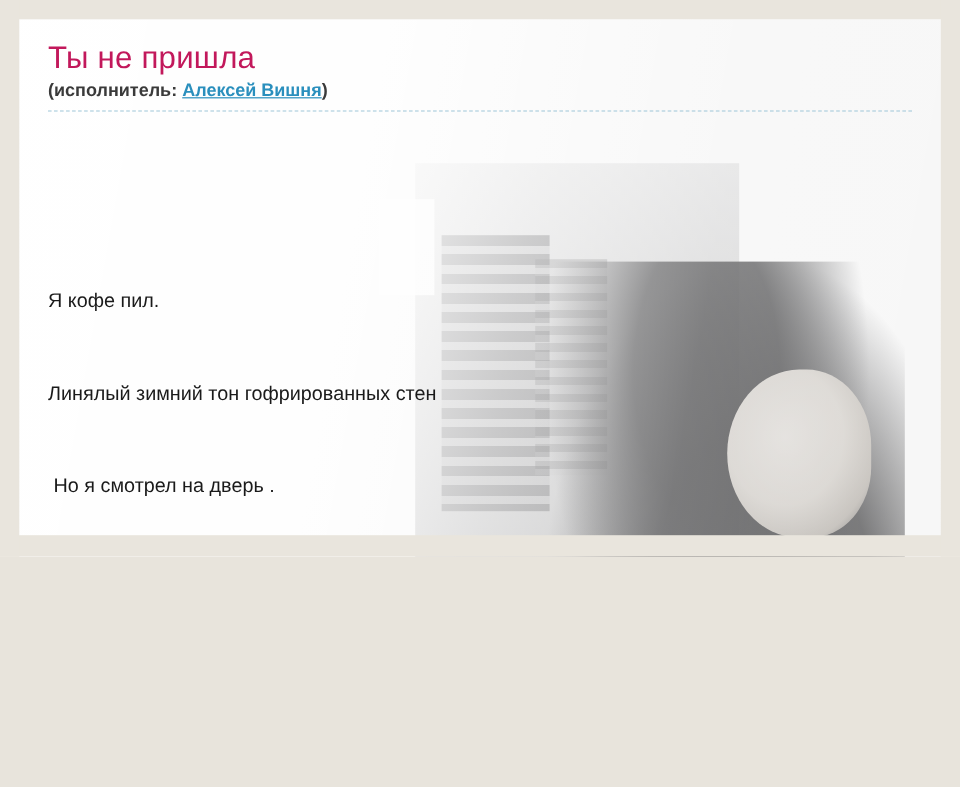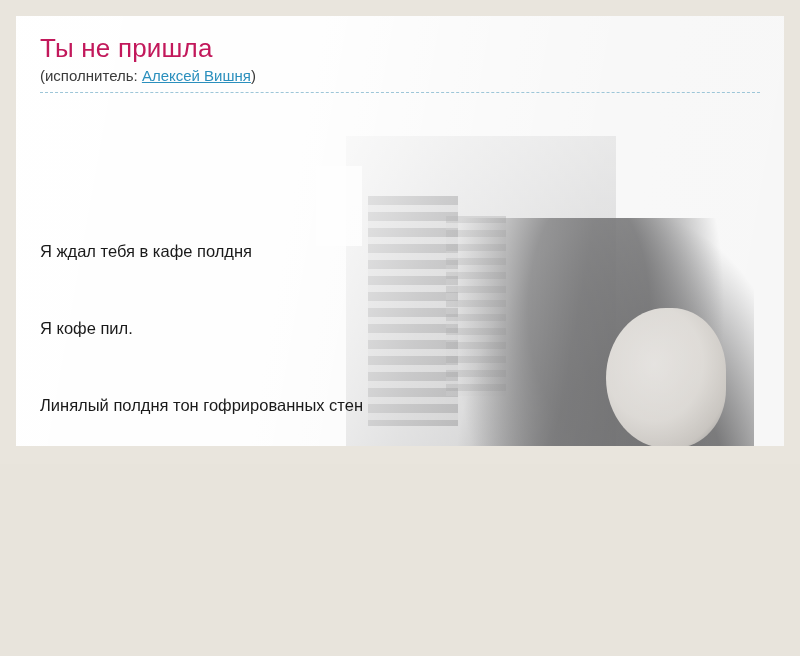--- a/index.html
+++ b/index.html
@@ -129,20 +129,21 @@
     letter-spacing: .2px;
     margin: 0 0 2px 0;
     line-height: 1.15;
   }
   .subtitle {
     font-size: 15px;
     color: #3a3a3a;
     margin: 0;
     padding-bottom: 7px;
     line-height: 1.3;
+    font-weight: bold;
   }
   .subtitle .artist-link {
     color: #2a8fbd;
     text-decoration: underline;
     cursor: pointer;
   }
   .rule {
     width: 720px;
     height: 0;
     border-top: 1px dashed #9dc6d8;
@@ -182,23 +183,23 @@
   <div class="content">
     <h1 class="title">Ты не пришла</h1>
 
     <p class="subtitle"><span>(исполнитель: </span><span class="artist-link">Алексей Вишня</span><span>)</span></p>
 
     <div class="rule"></div>
 
     <div class="lyrics">
 
       <div class="stanza">
-        <div class="line">Я ждал тебя в кафе полдня</div>
         <div class="line">Я кофе пил.</div>
-        <div class="line">Линялый полдня тон гофрированных стен</div>
+        <div class="line">Линялый зимний тон гофрированных стен</div>
+        <div class="line"> Но я смотрел на дверь .</div>
       </div>
 
       
 
       
 
       
     </div>
   </div>
 </div>

